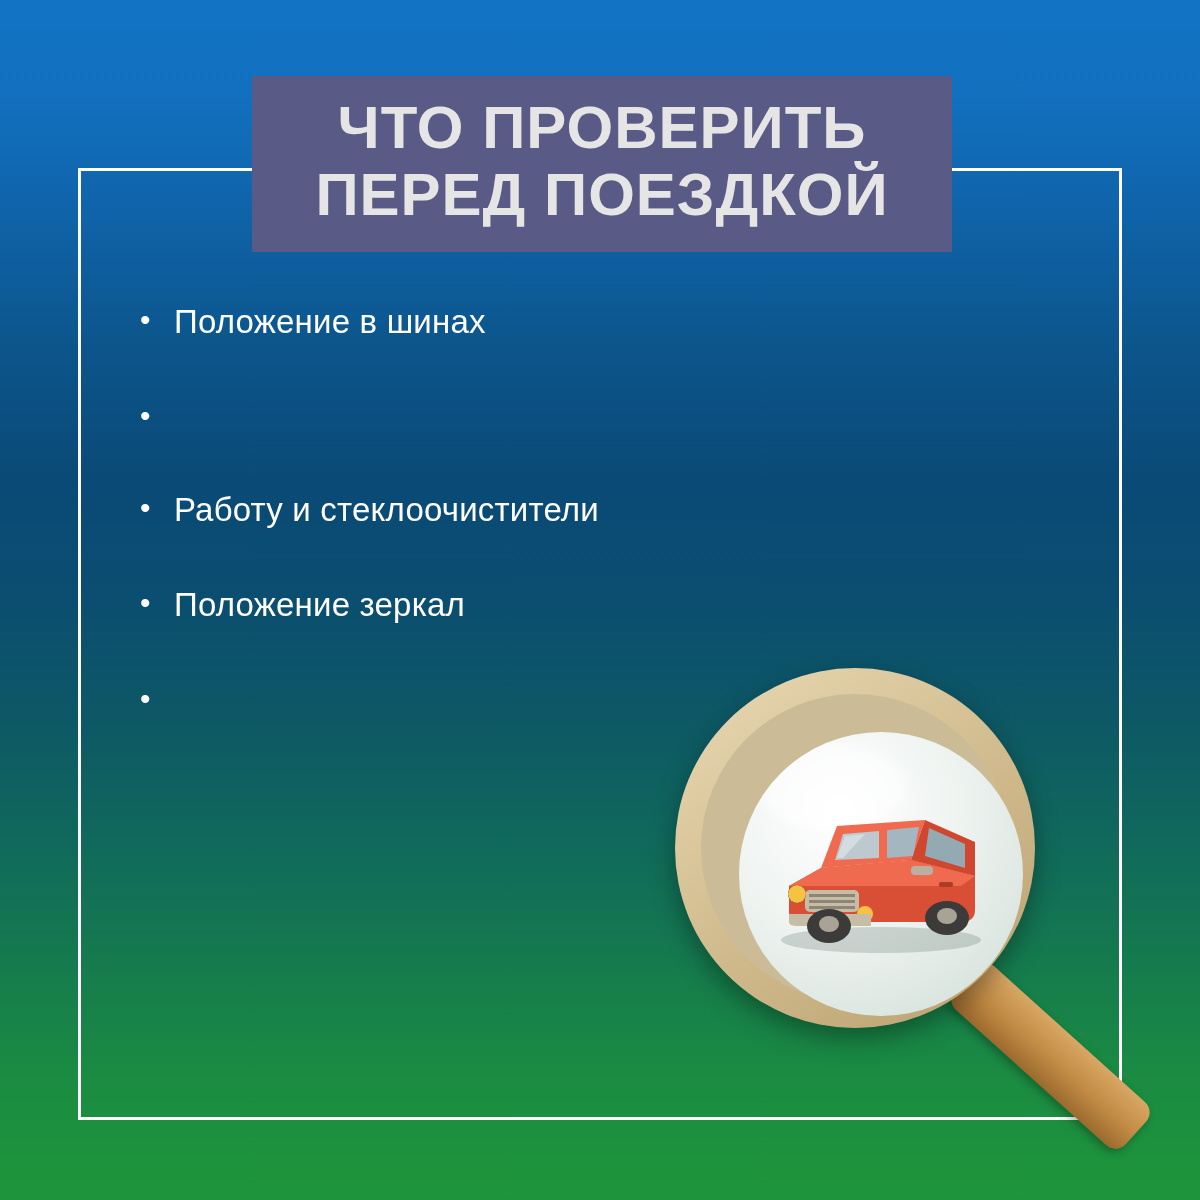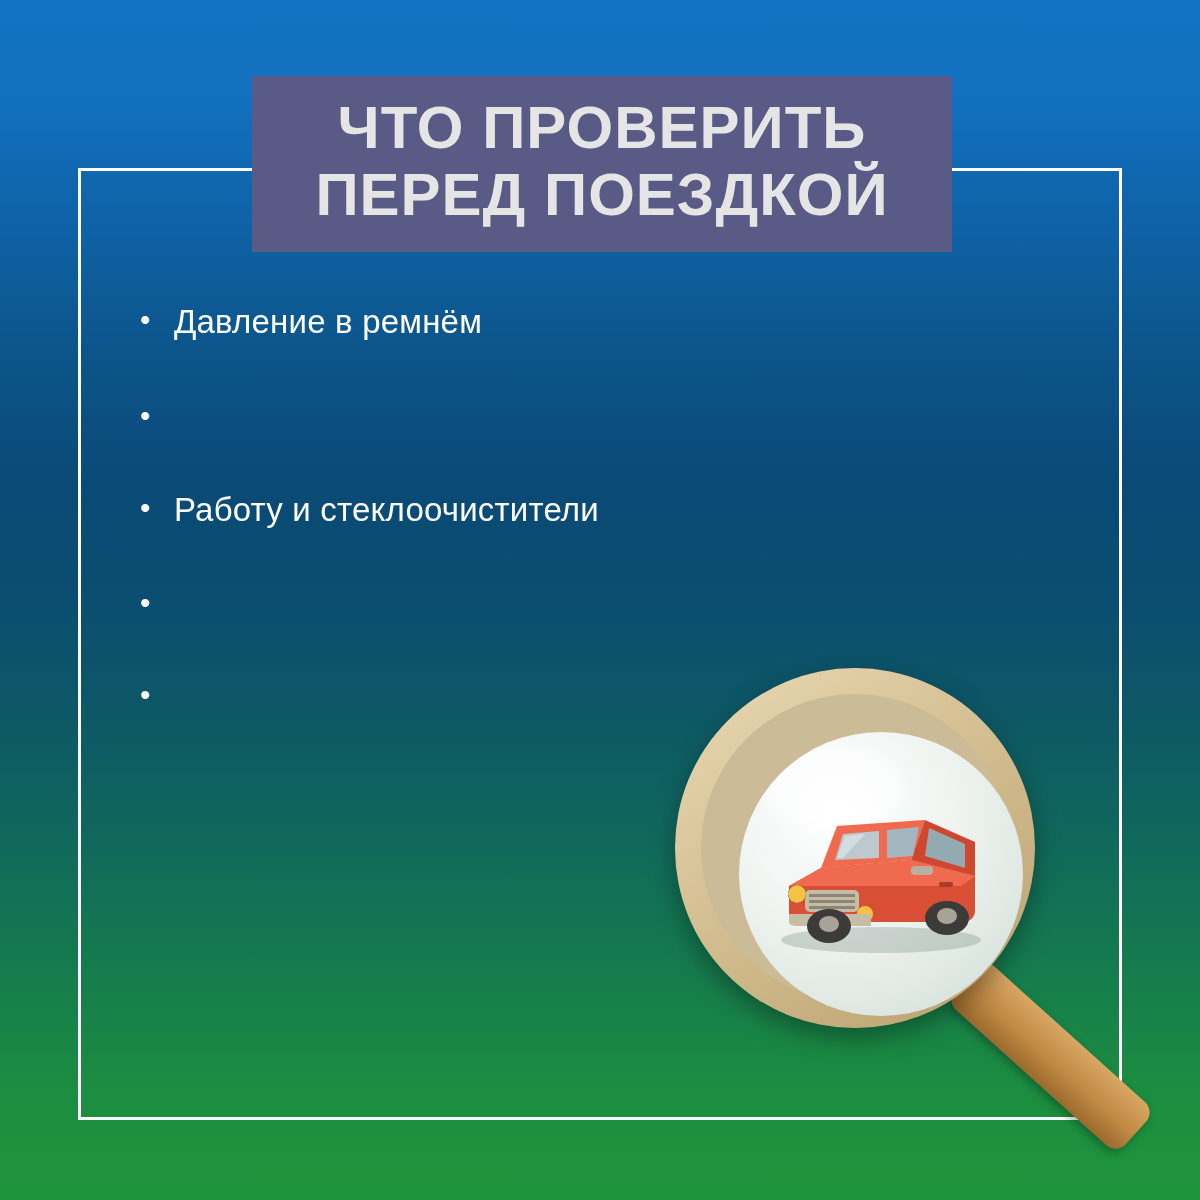--- a/index.html
+++ b/index.html
@@ -173,34 +173,35 @@
 
   <div class="title-plate">
     <span class="line">ЧТО ПРОВЕРИТЬ</span>
     <span class="line">ПЕРЕД ПОЕЗДКОЙ</span>
   </div>
 
   <div class="checklist">
 
     <div class="check-item">
       <span class="bullet">•</span>
-      <span class="check-text">Давление в ремнём</span>
+      <span class="check-text">Положение в шинах</span>
     </div>
 
     <div class="check-item">
       <span class="bullet">•</span>
     </div>
 
     <div class="check-item">
       <span class="bullet">•</span>
       <span class="check-text">Работу и стеклоочистители</span>
     </div>
 
     <div class="check-item">
       <span class="bullet">•</span>
+      <span class="check-text">Положение зеркал</span>
     </div>
 
     <div class="check-item">
       <span class="bullet">•</span>
     </div>
 
   </div>
 
   <div class="magnifier">
     <div class="handle"></div>

